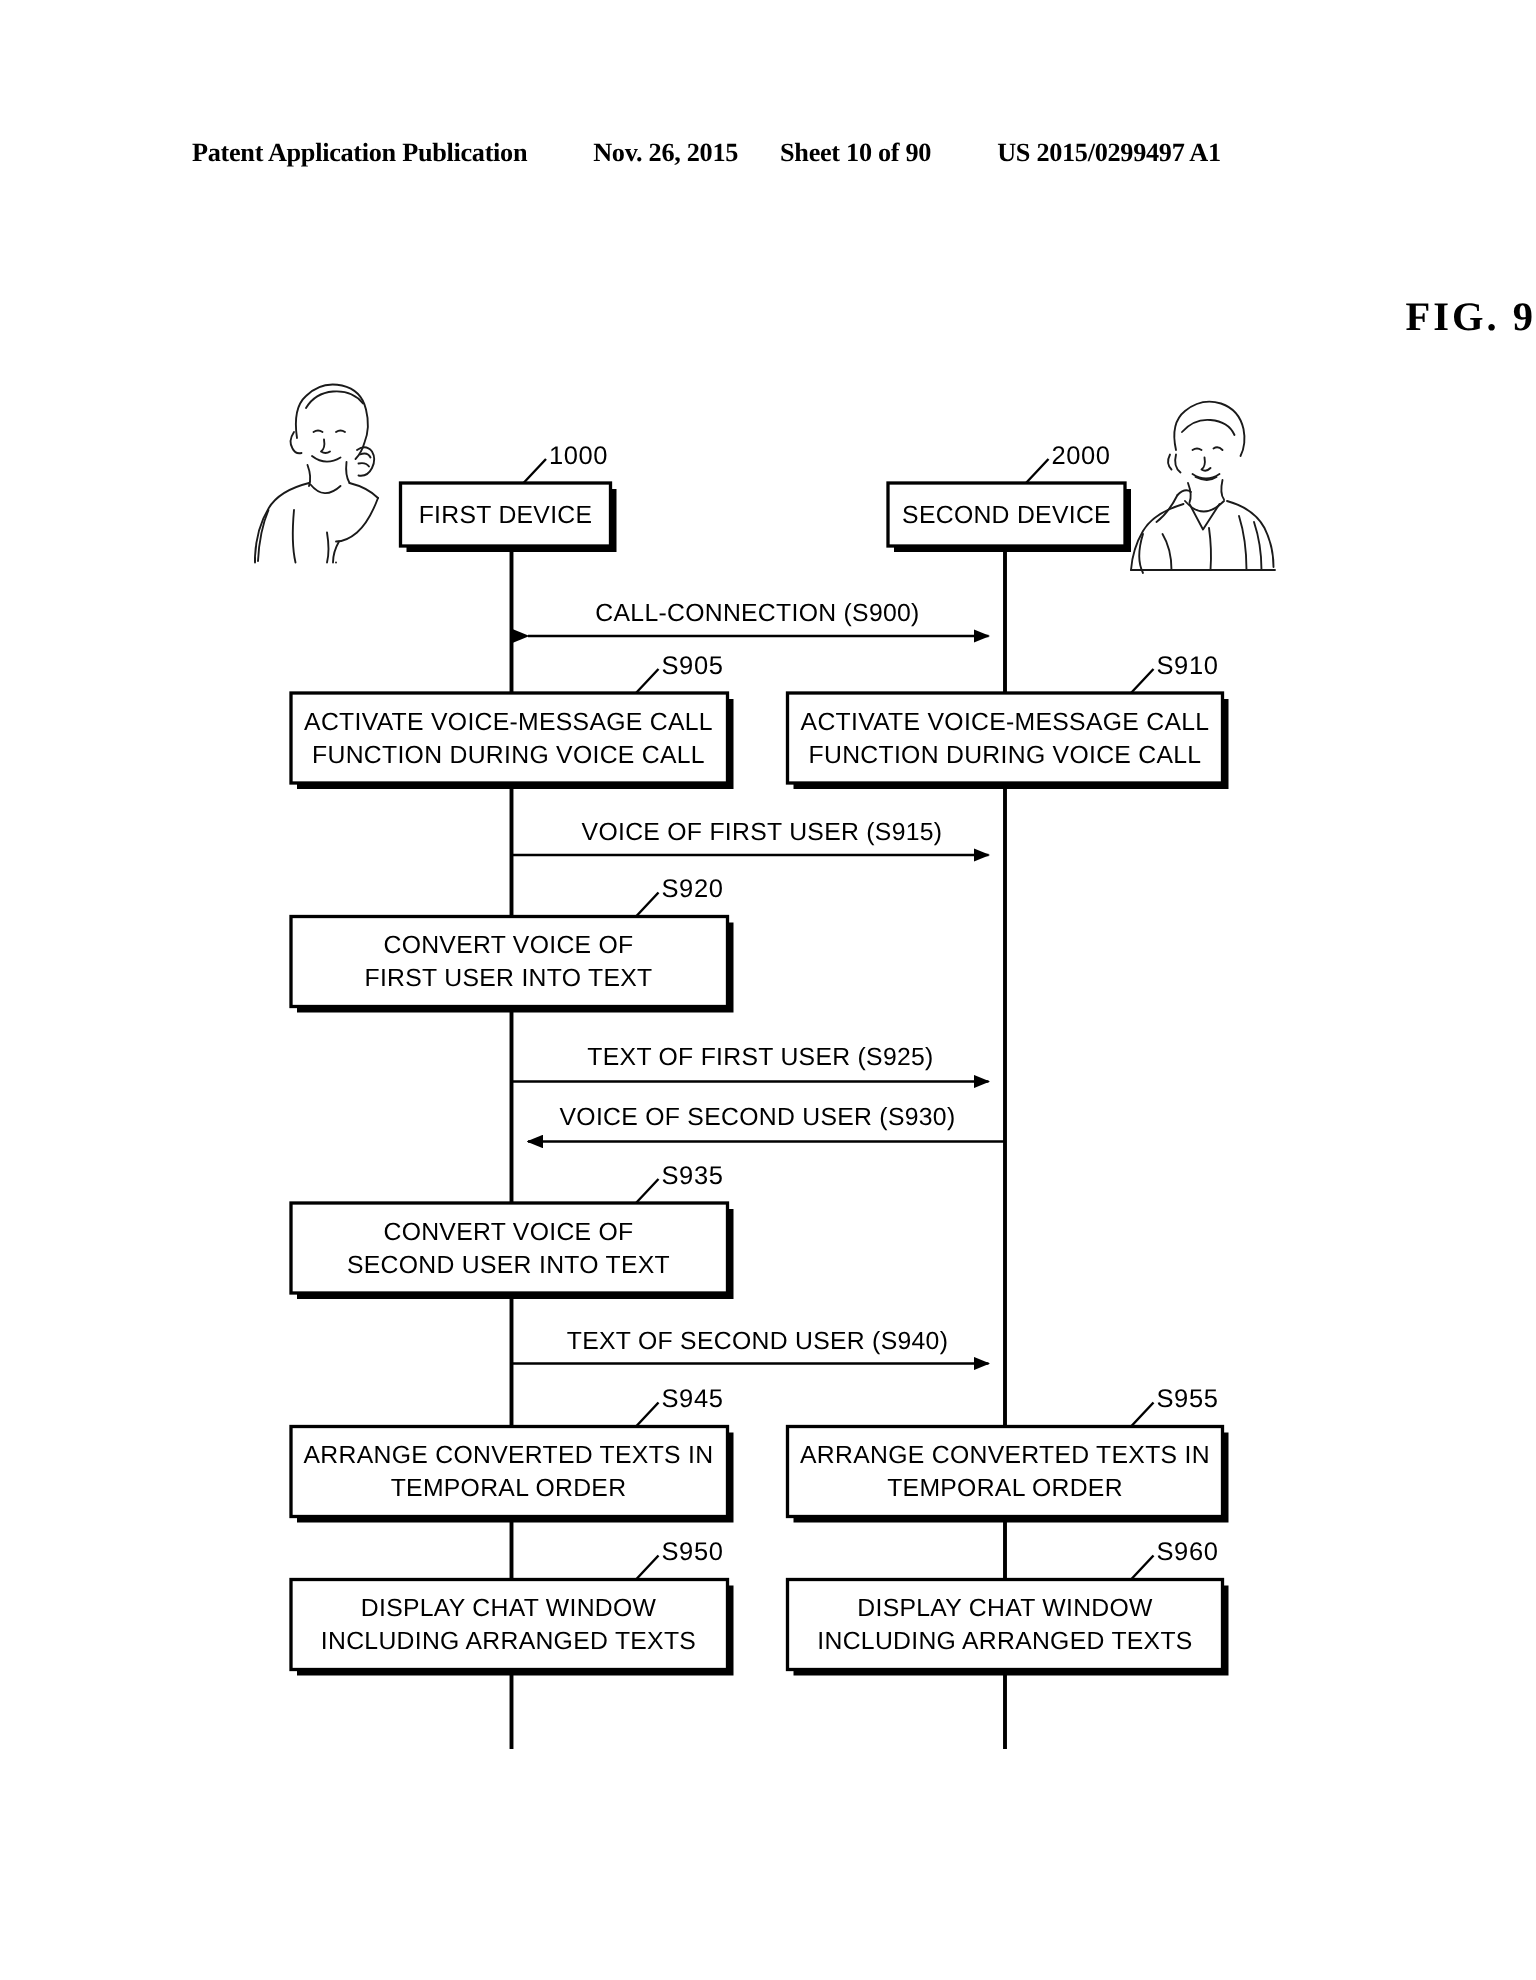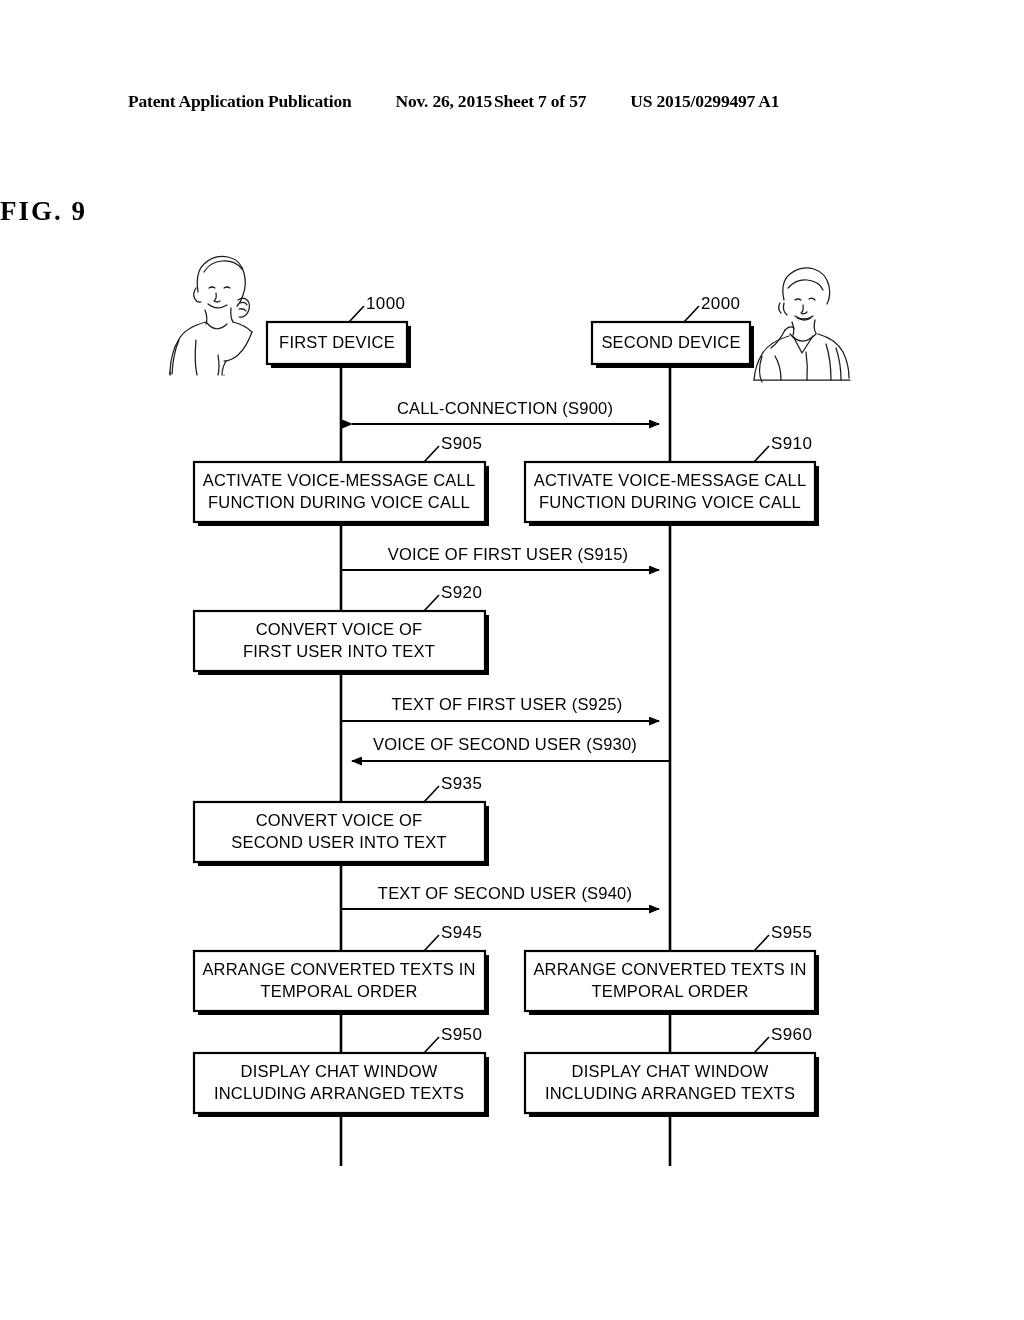--- a/index.html
+++ b/index.html
@@ -26,31 +26,31 @@
     height: 26px;
     display: flex;
     align-items: center;
     font-family: "Liberation Serif", serif;
     font-weight: bold;
     font-size: 17.5px;
     letter-spacing: -0.2px;
     white-space: nowrap;
   }
   #pub-header .h-title { margin-right: 44px; }
-  #pub-header .h-date  { margin-right: 2px; }
+  #pub-header .h-date  { margin-right: 28px; }
   #pub-header .h-sheet { margin-right: 44px; }
   #pub-header .h-num   { }
 
   
   #fig-title {
     position: absolute;
     top: 196px;
     left: 0;
     width: 1024px;
-    text-align: left;
+    text-align: right;
     font-family: "Liberation Serif", serif;
     font-weight: bold;
     font-size: 27px;
     letter-spacing: 2px;
   }
 
   
   #diagram {
     position: absolute;
     top: 0;
@@ -89,21 +89,21 @@
   .leader   { stroke: #000; stroke-width: 1.6; fill: none; }
   .person   { stroke: #1a1a1a; stroke-width: 1.25; fill: none;
               stroke-linecap: round; stroke-linejoin: round; }
 </style>
 </head>
 <body>
 
 <div id="pub-header">
   <span class="h-title">Patent Application Publication</span>
   <span class="h-date">Nov. 26, 2015</span>
-  <span class="h-sheet">Sheet 7 of 57</span>
+  <span class="h-sheet">Sheet 10 of 90</span>
   <span class="h-num">US 2015/0299497 A1</span>
 </div>
 
 <div id="fig-title">FIG.  9</div>
 
 <div id="diagram">
 <svg width="1024" height="1320" viewBox="0 0 1024 1320" xmlns="http://www.w3.org/2000/svg">
 
   <defs>
     <marker id="ah-r" markerWidth="11" markerHeight="9" refX="10" refY="4.5" orient="auto" markerUnits="userSpaceOnUse">

